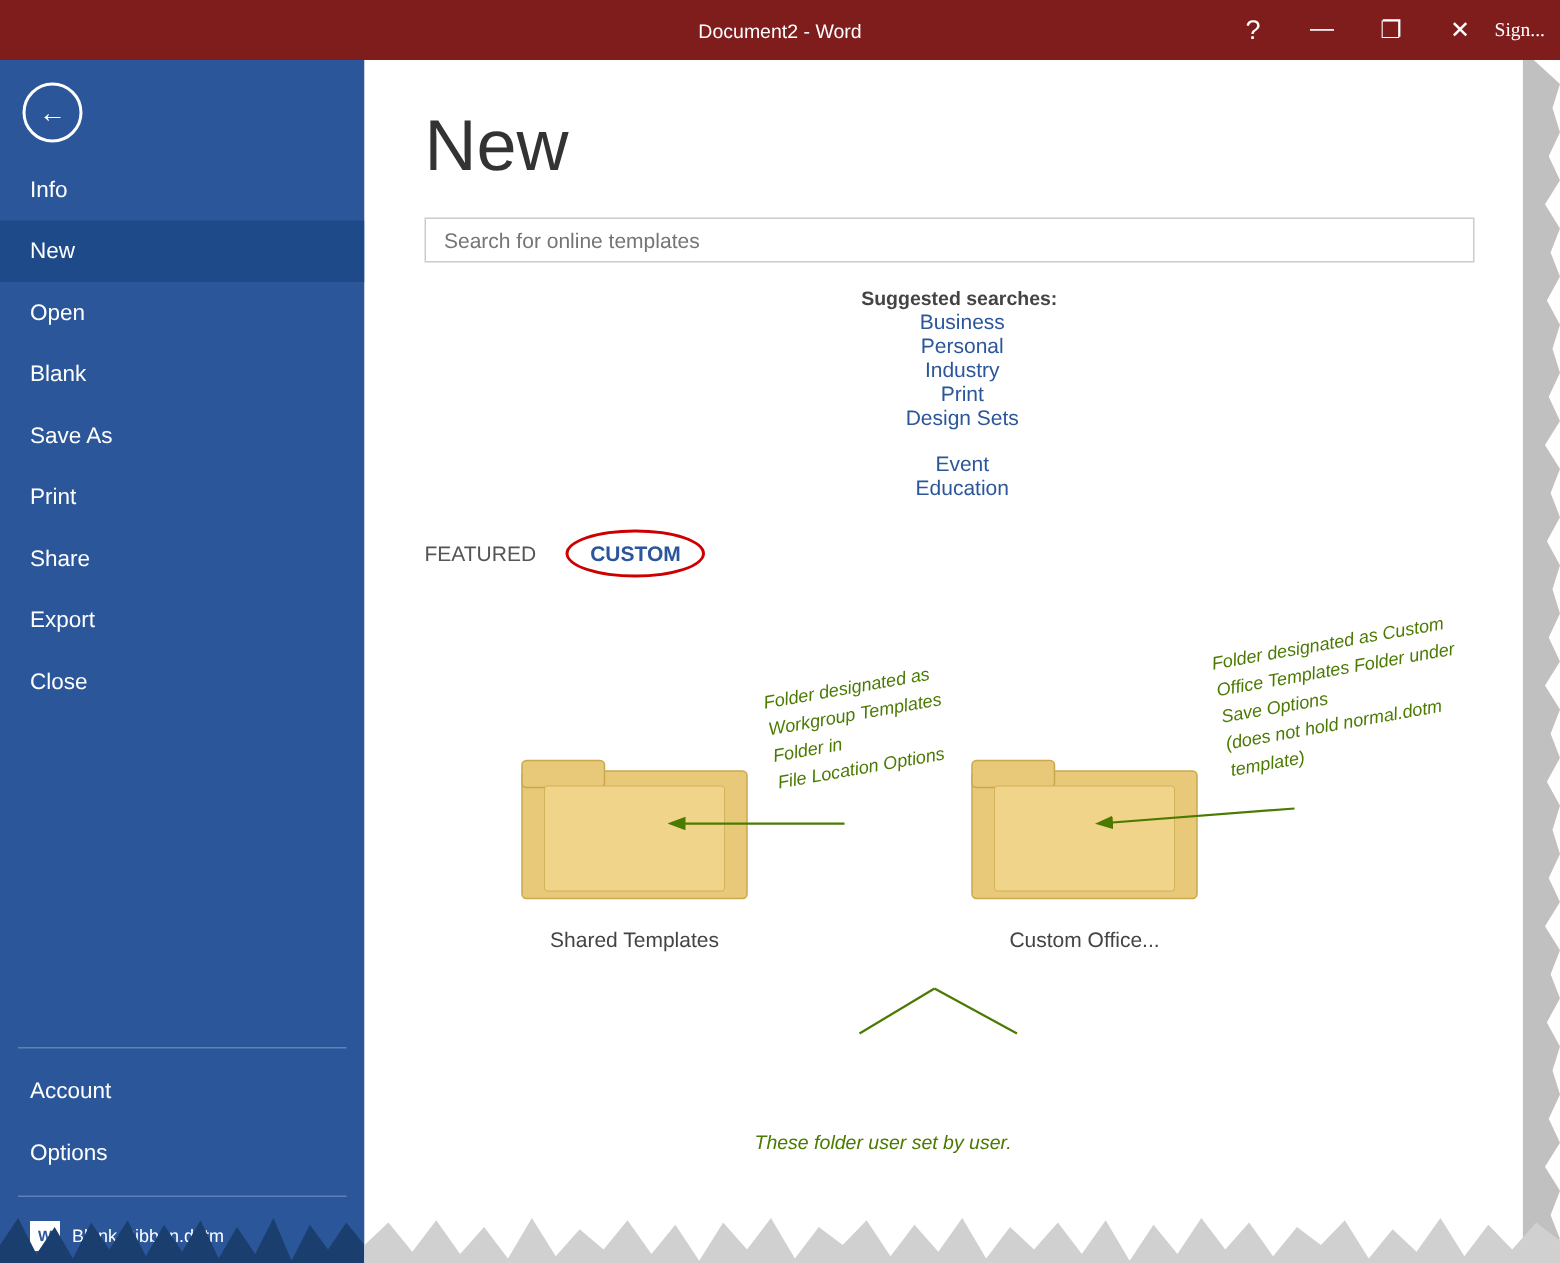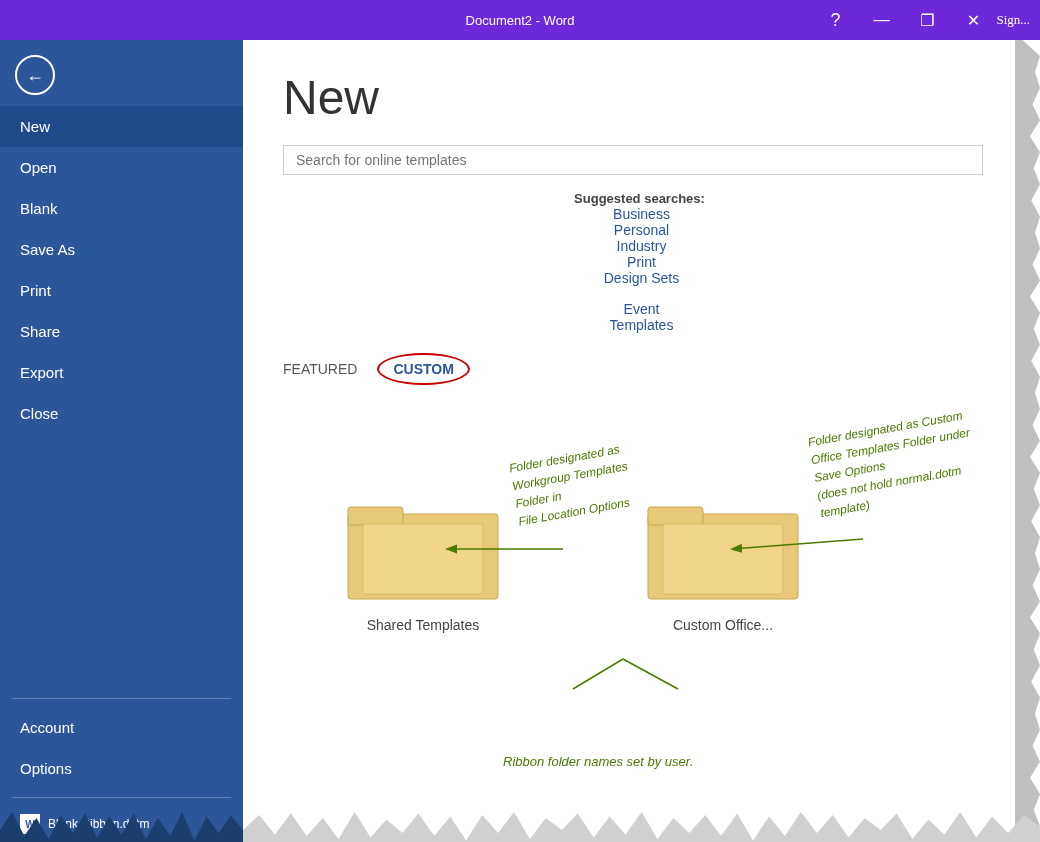--- a/index.html
+++ b/index.html
@@ -2,21 +2,21 @@
 <html><head>
   <meta charset="utf-8">
   <style>
     * { margin: 0; padding: 0; box-sizing: border-box; }
     body { width: 1040px; height: 842px; overflow: hidden; font-family: 'Segoe UI', sans-serif; background: #f0f0f0; }
 
     
     .titlebar {
       width: 100%;
       height: 40px;
-      background: #6d28d9;
+      background: #7f1d1d;
       display: flex;
       align-items: center;
       justify-content: space-between;
       padding: 0 0 0 0;
       position: relative;
     }
     .titlebar-title {
       position: absolute;
       left: 50%;
       transform: translateX(-50%);
@@ -246,20 +246,21 @@
   </div>
 </div>
 
 <div class="app-body">
 
   <div class="sidebar">
     <div class="back-btn">
       <div class="back-circle">←</div>
     </div>
 
+    <div class="nav-item">Info</div>
     <div class="nav-item active">New</div>
     <div class="nav-item">Open</div>
     <div class="nav-item">Blank</div>
     <div class="nav-item">Save As</div>
     <div class="nav-item">Print</div>
     <div class="nav-item">Share</div>
     <div class="nav-item">Export</div>
     <div class="nav-item">Close</div>
 
     <div class="nav-bottom">
@@ -283,21 +284,21 @@
     <div class="suggested-searches">
       <span class="suggested-label">Suggested searches:</span>
       <a class="suggested-link">Business</a>
       <a class="suggested-link">Personal</a>
       <a class="suggested-link">Industry</a>
       <a class="suggested-link">Print</a>
       <a class="suggested-link">Design Sets</a>
       <br style="width:100%">
       <span style="display:inline-block;width:130px;"></span>
       <a class="suggested-link">Event</a>
-      <a class="suggested-link">Templates</a>
+      <a class="suggested-link">Education</a>
     </div>
 
     <div class="tabs-row">
       <div class="tab">FEATURED</div>
       <div class="tab custom-tab">CUSTOM</div>
     </div>
 
     
     <div style="position:relative; height: 400px;">
 
@@ -336,21 +337,21 @@
         <line x1="340" y1="250" x2="290" y2="280" stroke="#4a7a00" stroke-width="1.5"></line>
         <line x1="340" y1="250" x2="395" y2="280" stroke="#4a7a00" stroke-width="1.5"></line>
         <defs>
           <marker id="arrow" markerWidth="8" markerHeight="8" refX="6" refY="3" orient="auto">
             <path d="M0,0 L0,6 L8,3 z" fill="#4a7a00"></path>
           </marker>
         </defs>
       </svg>
 
       <div style="position:absolute; bottom: 40px; left: 220px; font-size:13px; color:#4a7a00; font-style:italic;">
-        Ribbon folder names set by user.
+        These folder user set by user.
       </div>
 
     </div>
   </div>
 
   <div class="right-torn"></div>
   <div class="content-torn"></div>
 </div>
 
 </body></html>

